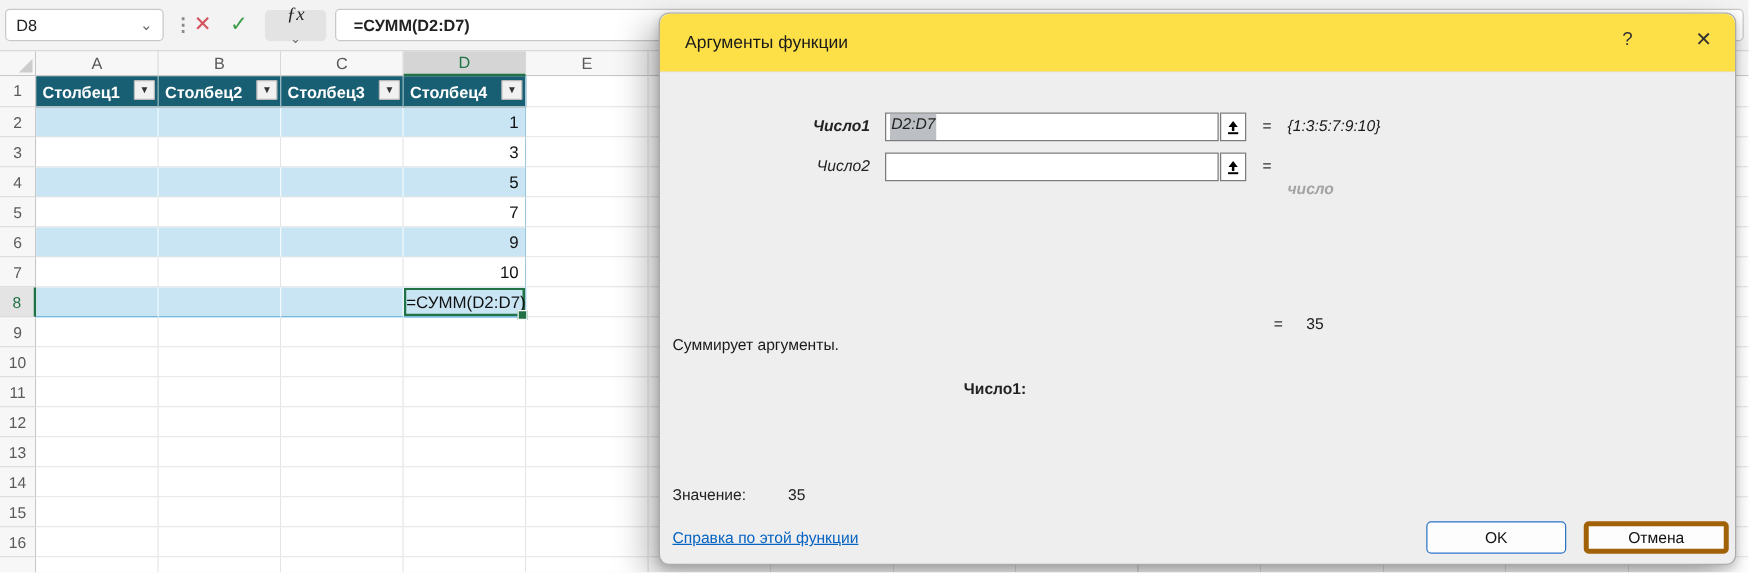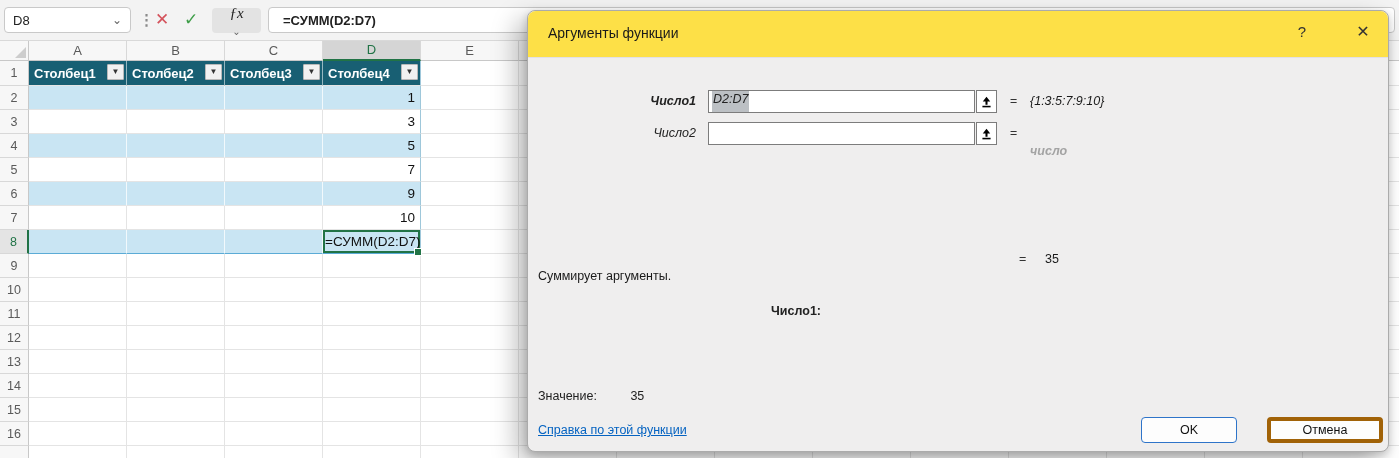--- a/index.html
+++ b/index.html
@@ -96,21 +96,21 @@
   .arg-help .lbl{width:295px;flex:none;text-align:right;font-weight:700;padding-right:2px;
                  box-sizing:border-box;}
   .arg-help .txt{margin-left:8px;flex:1;}
   .value-line{position:absolute;left:10px;top:378px;}
   .value-line .v{margin-left:30px;}
   .help-link{position:absolute;left:10px;top:412px;color:#0563C1;text-decoration:underline;
              cursor:pointer;}
   .dlg-btn{position:absolute;top:406px;height:26px;background:#FDFDFD;border-radius:4px;
            font-size:12.5px;font-family:"Liberation Sans",sans-serif;color:#111;
            box-sizing:border-box;}
-  .dlg-btn.ok{left:613px;width:96px;border:1.5px solid #2E74C9;}
+  .dlg-btn.ok{left:613px;width:112px;border:1.5px solid #2E74C9;}
   .dlg-btn.cancel{left:739px;width:116px;border:4px solid #a16207;}
 </style>
 </head>
 <body>
 
 <div class="stage">
 
   <div class="topbar">
     <div class="namebox">
       <span>D8</span>

